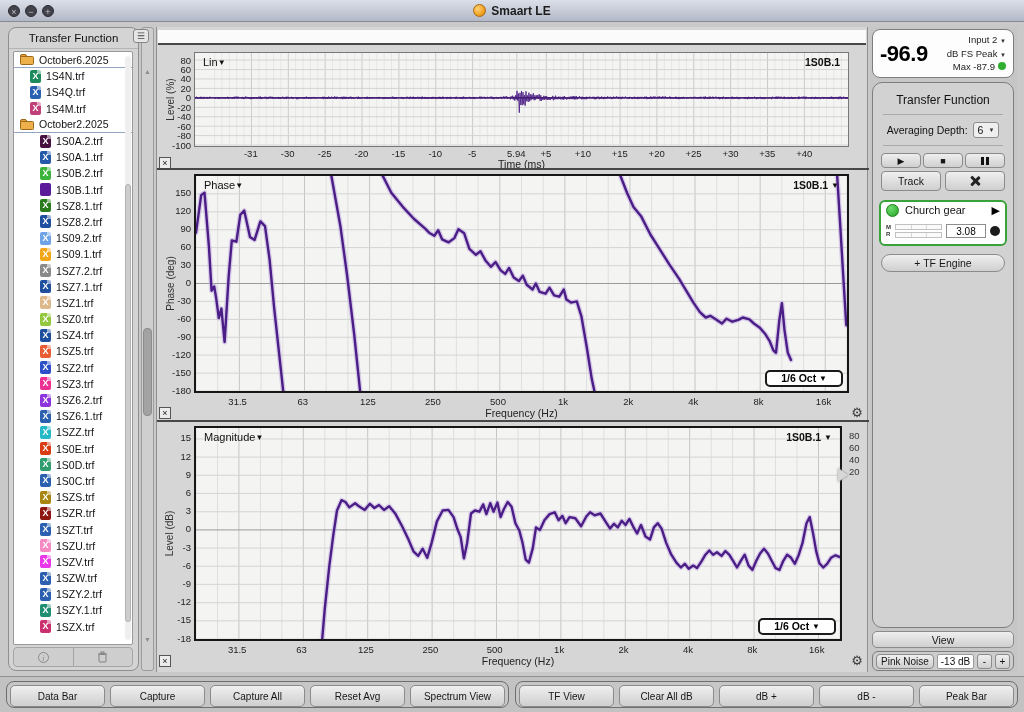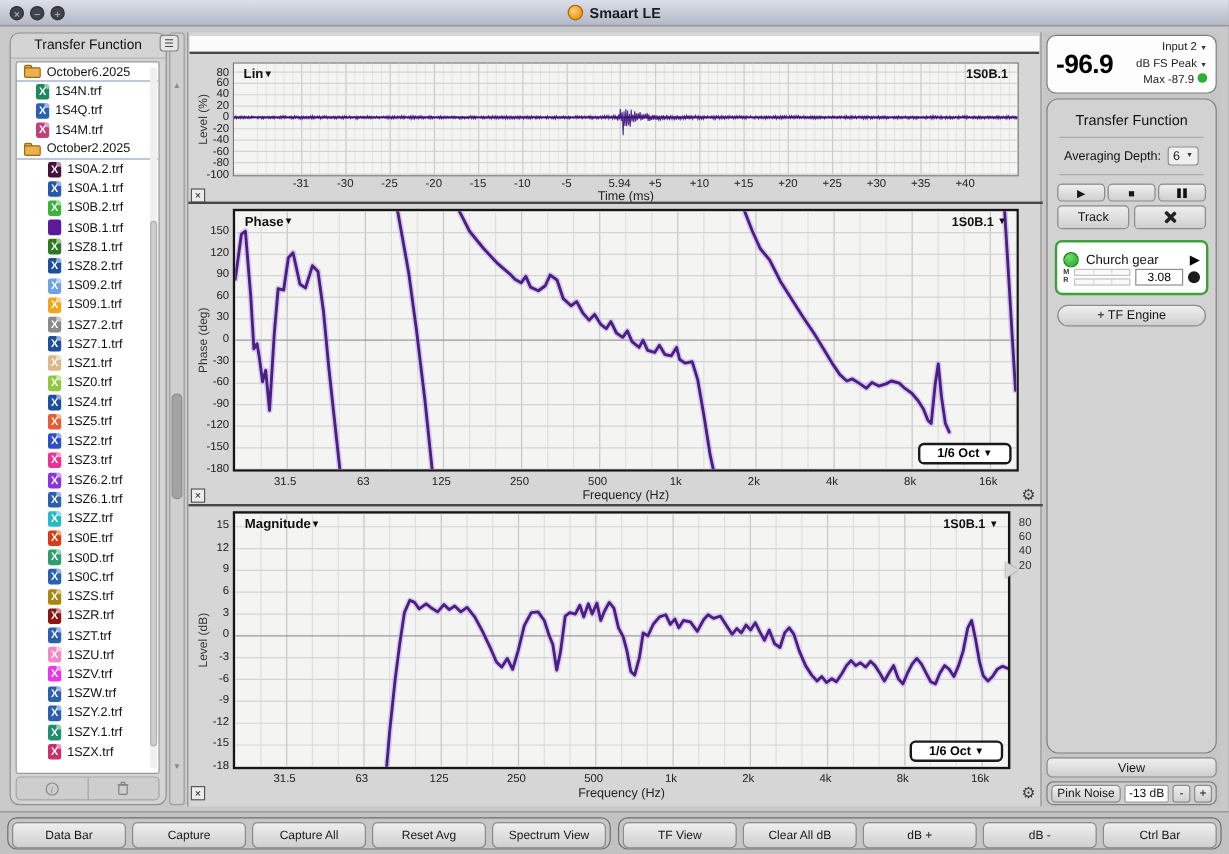--- a/index.html
+++ b/index.html
@@ -57,21 +57,21 @@
   .panel { position:absolute; left:0; width:712px; }
   .panel-lin  { top:20px;  height:121px; }
   .panel-phase{ top:143px; height:250px; }
   .panel-mag  { top:395px; height:250px; }
   .divider { position:absolute; left:0; width:712px; height:2px; background:#474747; }
   .plot { position:absolute; background:#f4f4f3; }
   .plot-lin   { left:37px; top:5px; width:655px; height:95px; border:1px solid #777; }
   .plot-phase { left:37px; top:4px; width:655px; height:219px; border:2px solid #161616; }
   .plot-mag   { left:37px; top:4px; width:648px; height:215px; border:2px solid #161616; }
   .plot svg { position:absolute; inset:0; }
-  .chart-title { position:absolute; left:8px; top:3px; font-size:11px; font-weight:bold; color:#101010; z-index:3;}
+  .chart-title { position:absolute; left:8px; top:3px; font-size:11px; font-weight:normal; color:#101010; z-index:3;}
   .trace-label { position:absolute; right:8px; top:3px; font-size:10.5px; font-weight:bold; color:#101010; z-index:3;}
   .caret { font-size:8px; vertical-align:1px; }
   .oct-btn { position:absolute; right:4px; bottom:4px; background:#fff; border:2px solid #1a1a1a; border-radius:5px;
     font-size:10.5px; font-weight:bold; padding:0 14px; line-height:13px; z-index:3;}
   .ylab { position:absolute; left:0; width:26px; display:flex; align-items:center; justify-content:center; }
   .ylab span { transform:rotate(-90deg); white-space:nowrap; font-size:10px; color:#333; }
   .ytick { position:absolute; width:28px; text-align:right; font-size:9.5px; color:#222; }
   .xtick { position:absolute; transform:translateX(-50%); font-size:9.5px; color:#222; }
   .xlab { position:absolute; text-align:center; font-size:10.5px; color:#222; }
   .close-box { position:absolute; left:2px; width:12px; height:12px; background:#ececec; border:1px solid #555;
@@ -99,21 +99,21 @@
     font-size:10.5px; color:#161616; display:flex; align-items:center; justify-content:center; }
   .transport { display:flex; gap:2px; margin:6px 8px 3px; }
   .transport .btn { flex:1; height:15px; font-size:9px; }
   .pause-bars { display:flex; gap:2px; } .pause-bars i { width:3px; height:8px; background:#111; }
   .trackrow { display:flex; gap:4px; margin:2px 8px; }
   .trackrow .btn { flex:1; height:20px; }
   .tools-x { position:relative; width:12px; height:12px; }
   .tools-x::before, .tools-x::after { content:""; position:absolute; left:5px; top:0; width:2.5px; height:12px; background:#222; border-radius:1px;}
   .tools-x::before { transform:rotate(45deg);} .tools-x::after { transform:rotate(-45deg);}
   .engine { margin:9px 6px 0; height:46px; background:#fff; border:2px solid #3aa23a; border-radius:6px; padding:2px 5px;}
-  .eng-row1 { display:flex; align-items:flex-end; gap:6px; height:19px;}
+  .eng-row1 { display:flex; align-items:flex-start; gap:6px; height:19px;}
   .eng-dot { width:13px; height:13px; border-radius:50%; background:radial-gradient(circle at 35% 30%,#6fdc6f,#23a423); border:1px solid #1c811c;}
   .eng-name { font-size:11px; color:#111; }
   .eng-play { margin-left:auto; font-size:11px; color:#000; }
   .eng-row2 { display:flex; align-items:center; gap:4px; margin-top:1px;}
   .mr { font-size:6px; font-weight:bold; color:#333; line-height:7px; }
   .bars { flex:1; display:flex; flex-direction:column; gap:2px; }
   .bar { height:6px; background:#fafafa; border:1px solid #c2c2c2; position:relative; }
   .bar i { position:absolute; top:0; bottom:0; width:1px; background:#d8d8d8; }
   .val-box { width:40px; height:14px; background:#fff; border:1px solid #8e8e8e; font-size:10px; text-align:center; line-height:13px;}
   .black-dot { width:10px; height:10px; border-radius:50%; background:#1b1b1b; }
@@ -733,16 +733,16 @@
         <div class="btn bb-btn">Capture</div>
         <div class="btn bb-btn">Capture All</div>
         <div class="btn bb-btn">Reset Avg</div>
         <div class="btn bb-btn">Spectrum View</div>
       </div>
       <div class="bb-group">
         <div class="btn bb-btn">TF View</div>
         <div class="btn bb-btn">Clear All dB</div>
         <div class="btn bb-btn">dB +</div>
         <div class="btn bb-btn">dB -</div>
-        <div class="btn bb-btn">Ctrl Bar</div>
+        <div class="btn bb-btn">Peak Bar</div>
       </div>
     </div>
 </div>
 
 </body></html>

